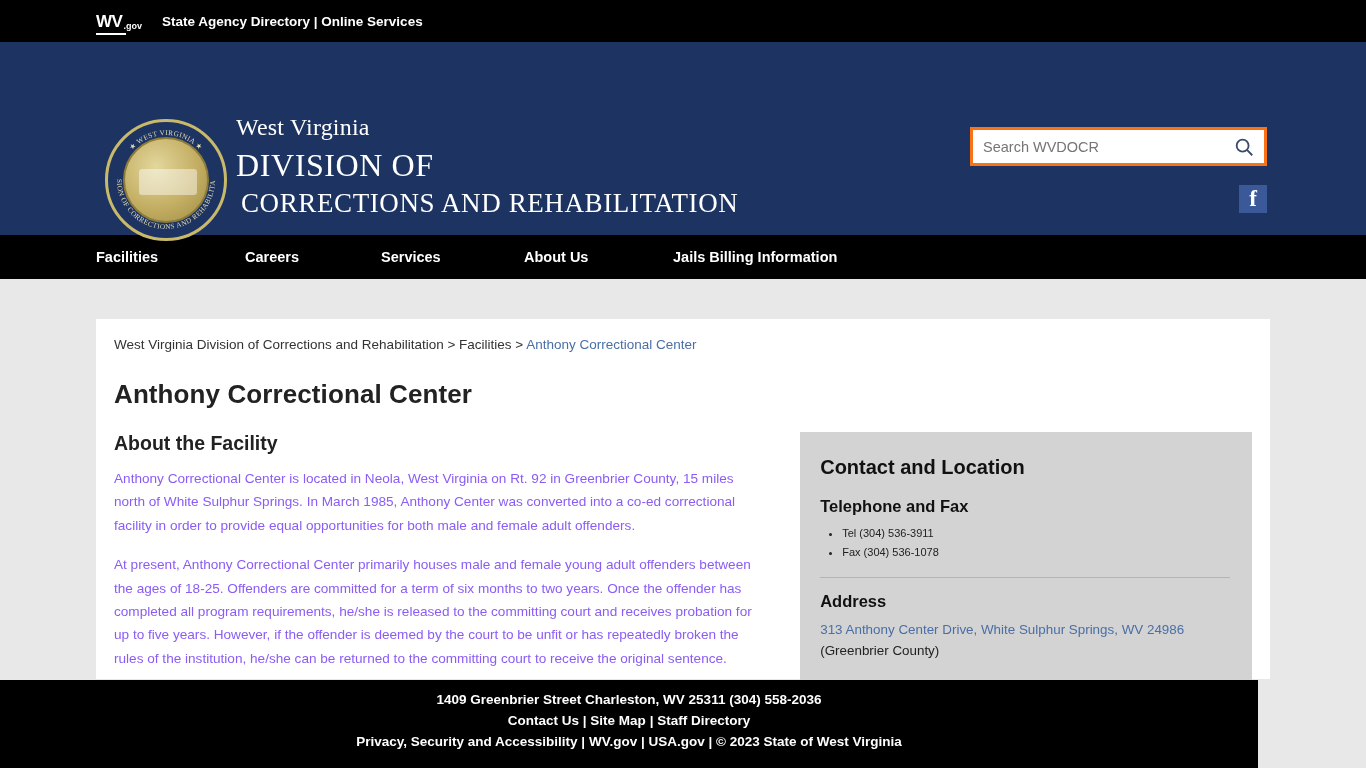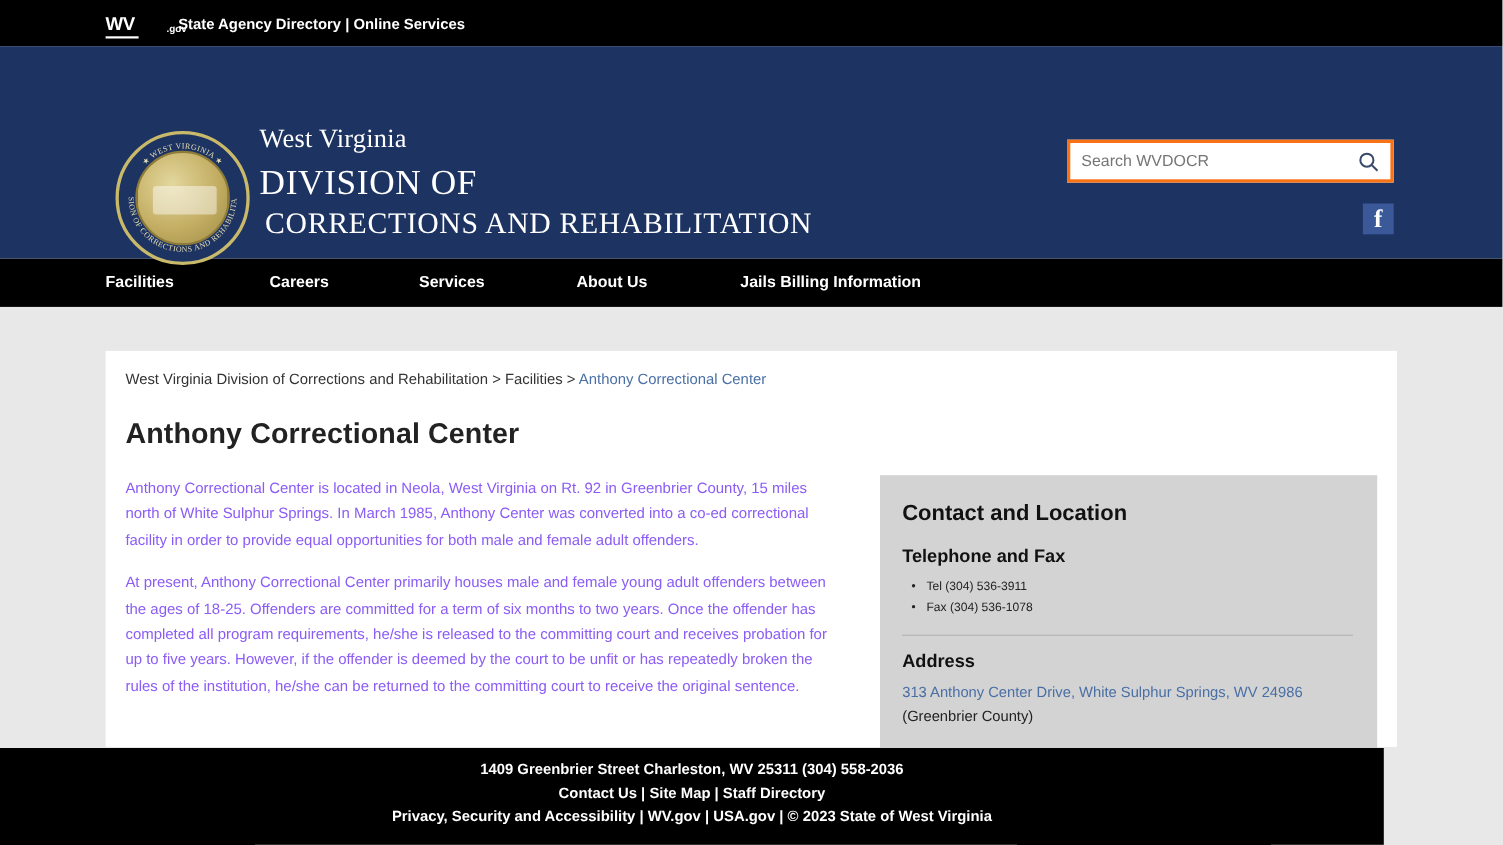--- a/index.html
+++ b/index.html
@@ -25,21 +25,20 @@
     width: 44px;
     height: 30px;
     background: #000;
     color: #fff;
     font-weight: bold;
     font-size: 17px;
     line-height: 1;
     display: flex;
     align-items: center;
     position: relative;
-    gap: 28px;
   }
   .wvgov-logo .wv { letter-spacing: -0.5px; }
   .wvgov-logo .dotgov {
     font-size: 9px;
     font-weight: bold;
     position: relative;
     top: 5px;
     left: 1px;
   }
   .wvgov-logo .bar {
@@ -363,20 +362,21 @@
 <div class="page-wrap">
   <div class="content">
     <div class="breadcrumb">
       <a href="#">West Virginia Division of Corrections and Rehabilitation</a><span> &gt; </span><a href="#">Facilities</a><span> &gt; </span><span class="current">Anthony Correctional Center</span>
     </div>
 
     <h1 class="page-title">Anthony Correctional Center</h1>
 
     <div class="cols">
       <div class="left-col">
+        <h2 class="h2">About the Facility</h2>
         <p>Anthony Correctional Center is located in Neola, West Virginia on Rt. 92 in Greenbrier County, 15 miles north of White Sulphur Springs. In March 1985, Anthony Center was converted into a co-ed correctional facility in order to provide equal opportunities for both male and female adult offenders.</p>
         <p>At present, Anthony Correctional Center primarily houses male and female young adult offenders between the ages of 18-25. Offenders are committed for a term of six months to two years. Once the offender has completed all program requirements, he/she is released to the committing court and receives probation for up to five years. However, if the offender is deemed by the court to be unfit or has repeatedly broken the rules of the institution, he/she can be returned to the committing court to receive the original sentence.</p>
       </div>
 
       <div class="right-col">
         <h3>Contact and Location</h3>
         <h4>Telephone and Fax</h4>
         <ul>
           <li>Tel (304) 536-3911</li>
           <li>Fax (304) 536-1078</li>

